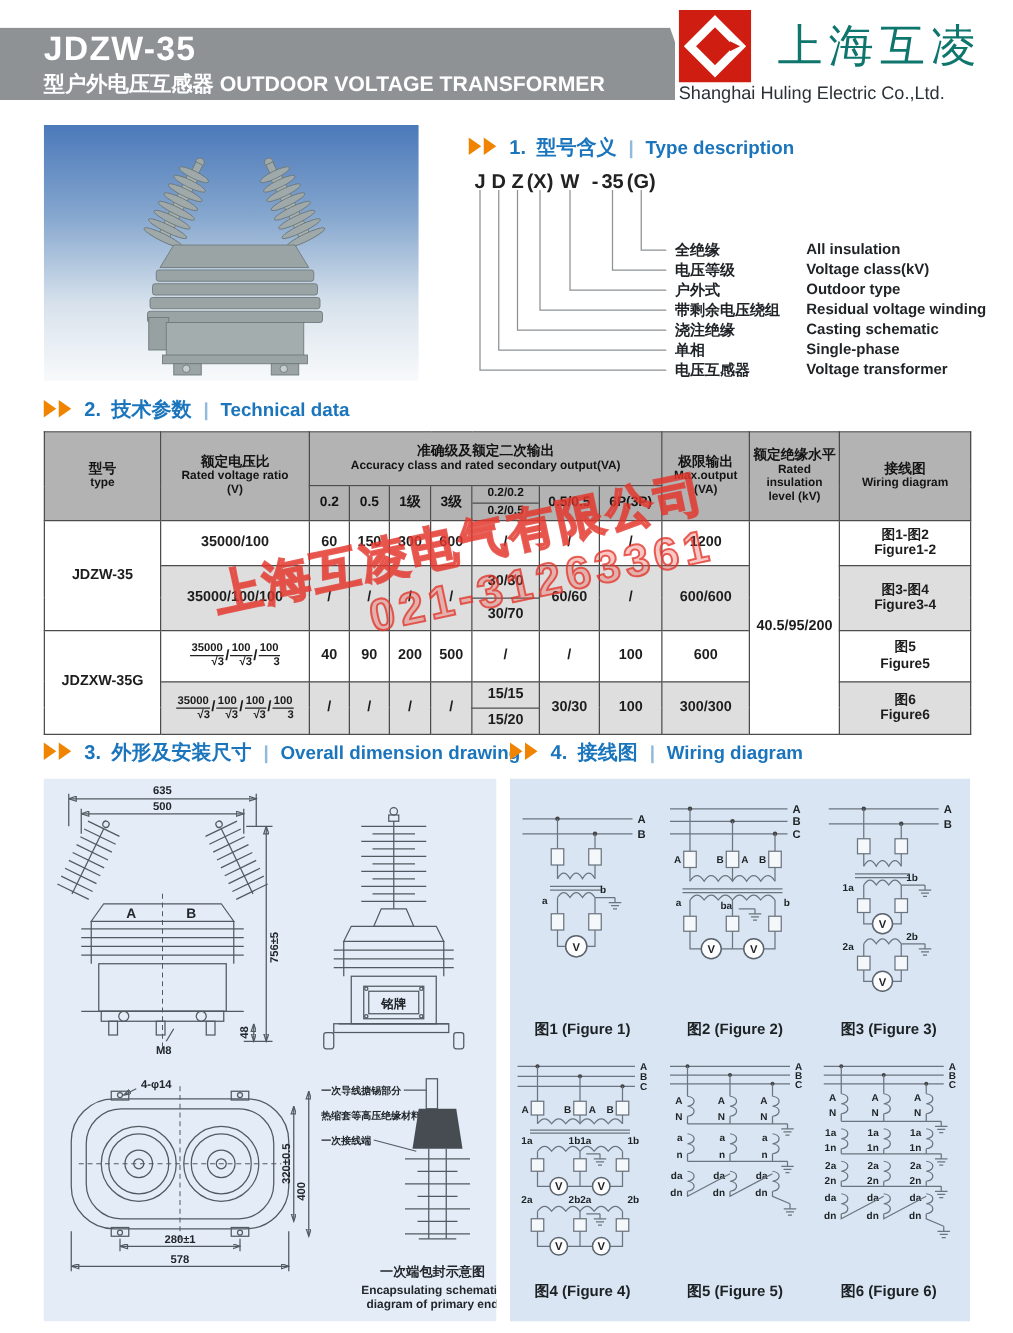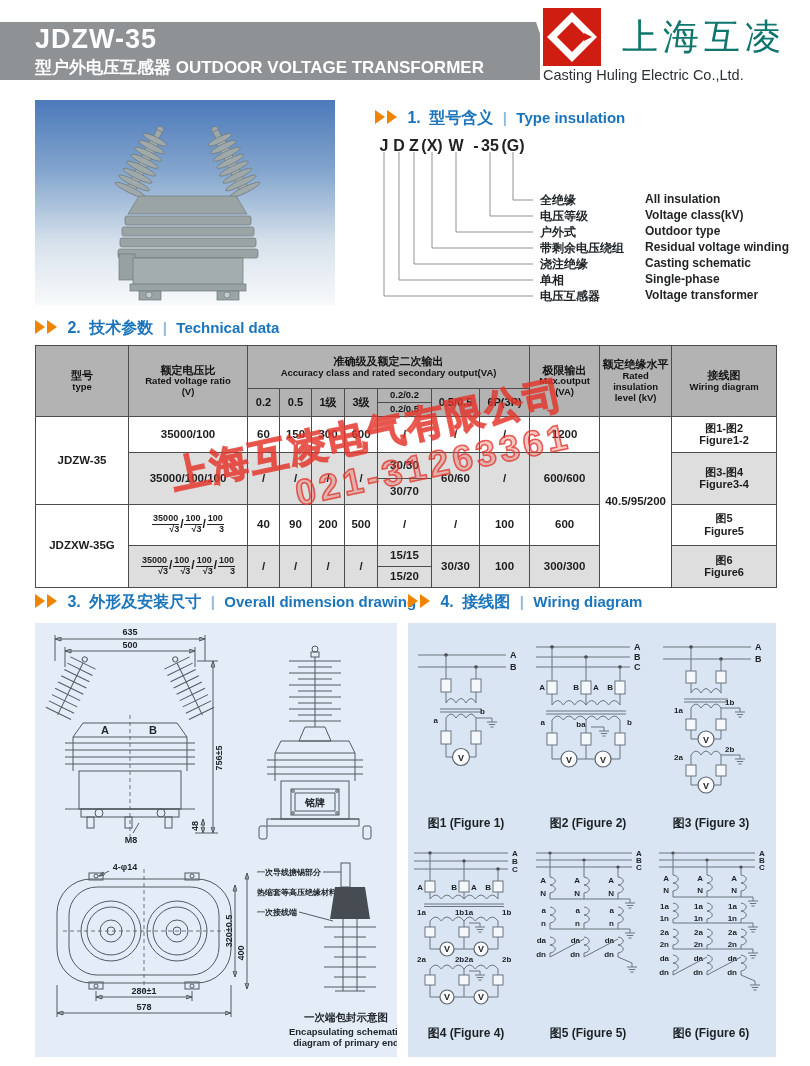--- a/index.html
+++ b/index.html
@@ -91,21 +91,21 @@
     <div class="model">JDZW-35</div>
     <div class="subtitle">型户外电压互感器 OUTDOOR VOLTAGE TRANSFORMER</div>
   </div>
   <div class="logo">
     <svg class="mark" width="58" height="58" viewBox="0 0 58 58">
       <rect x="0" y="0" width="58" height="58" fill="#cf1d12"></rect>
       <path d="M29 9 L49 29 L29 49 L9 29 Z" fill="none" stroke="#fff" stroke-width="7"></path>
       <path d="M49 29 L41 25 L41 33 Z" fill="#cf1d12"></path>
     </svg>
     <div class="cn">上海互凌</div>
-    <div class="en">Casting Huling Electric Co.,Ltd.</div>
+    <div class="en">Shanghai Huling Electric Co.,Ltd.</div>
   </div>
 
   <div class="photo-wrap">
     <svg width="300" height="205" viewBox="0 0 300 205">
       <defs>
         <linearGradient id="pg" x1="0" y1="0" x2="0" y2="1">
           <stop offset="0" stop-color="#4b79ba"></stop>
             <stop offset="0.35" stop-color="#84a6ce"></stop>
           <stop offset="0.7" stop-color="#d8e2ec"></stop>
             <stop offset="1" stop-color="#f8fafb"></stop>
@@ -153,21 +153,21 @@
         <circle cx="192" cy="195" r="3" fill="#c6cdcd"></circle>
       </g>
     </svg>
   </div>
 
   <div class="sec" style="left:375px;top:108px">
     <span class="tri"></span><span class="tri"></span>
     <span class="num">1.</span>
     <span class="cn">型号含义</span>
     <span class="sep">|</span>
-    <span class="en">Type insulation</span>
+    <span class="en">Type description</span>
   </div>
 
   <div class="codeletters">
     <span style="left:384px">J</span>
     <span style="left:399px">D</span>
     <span style="left:414px">Z</span>
     <span style="left:432px">(X)</span>
     <span style="left:456px">W</span>
     <span style="left:476px">-</span>
     <span style="left:490px">35</span>

